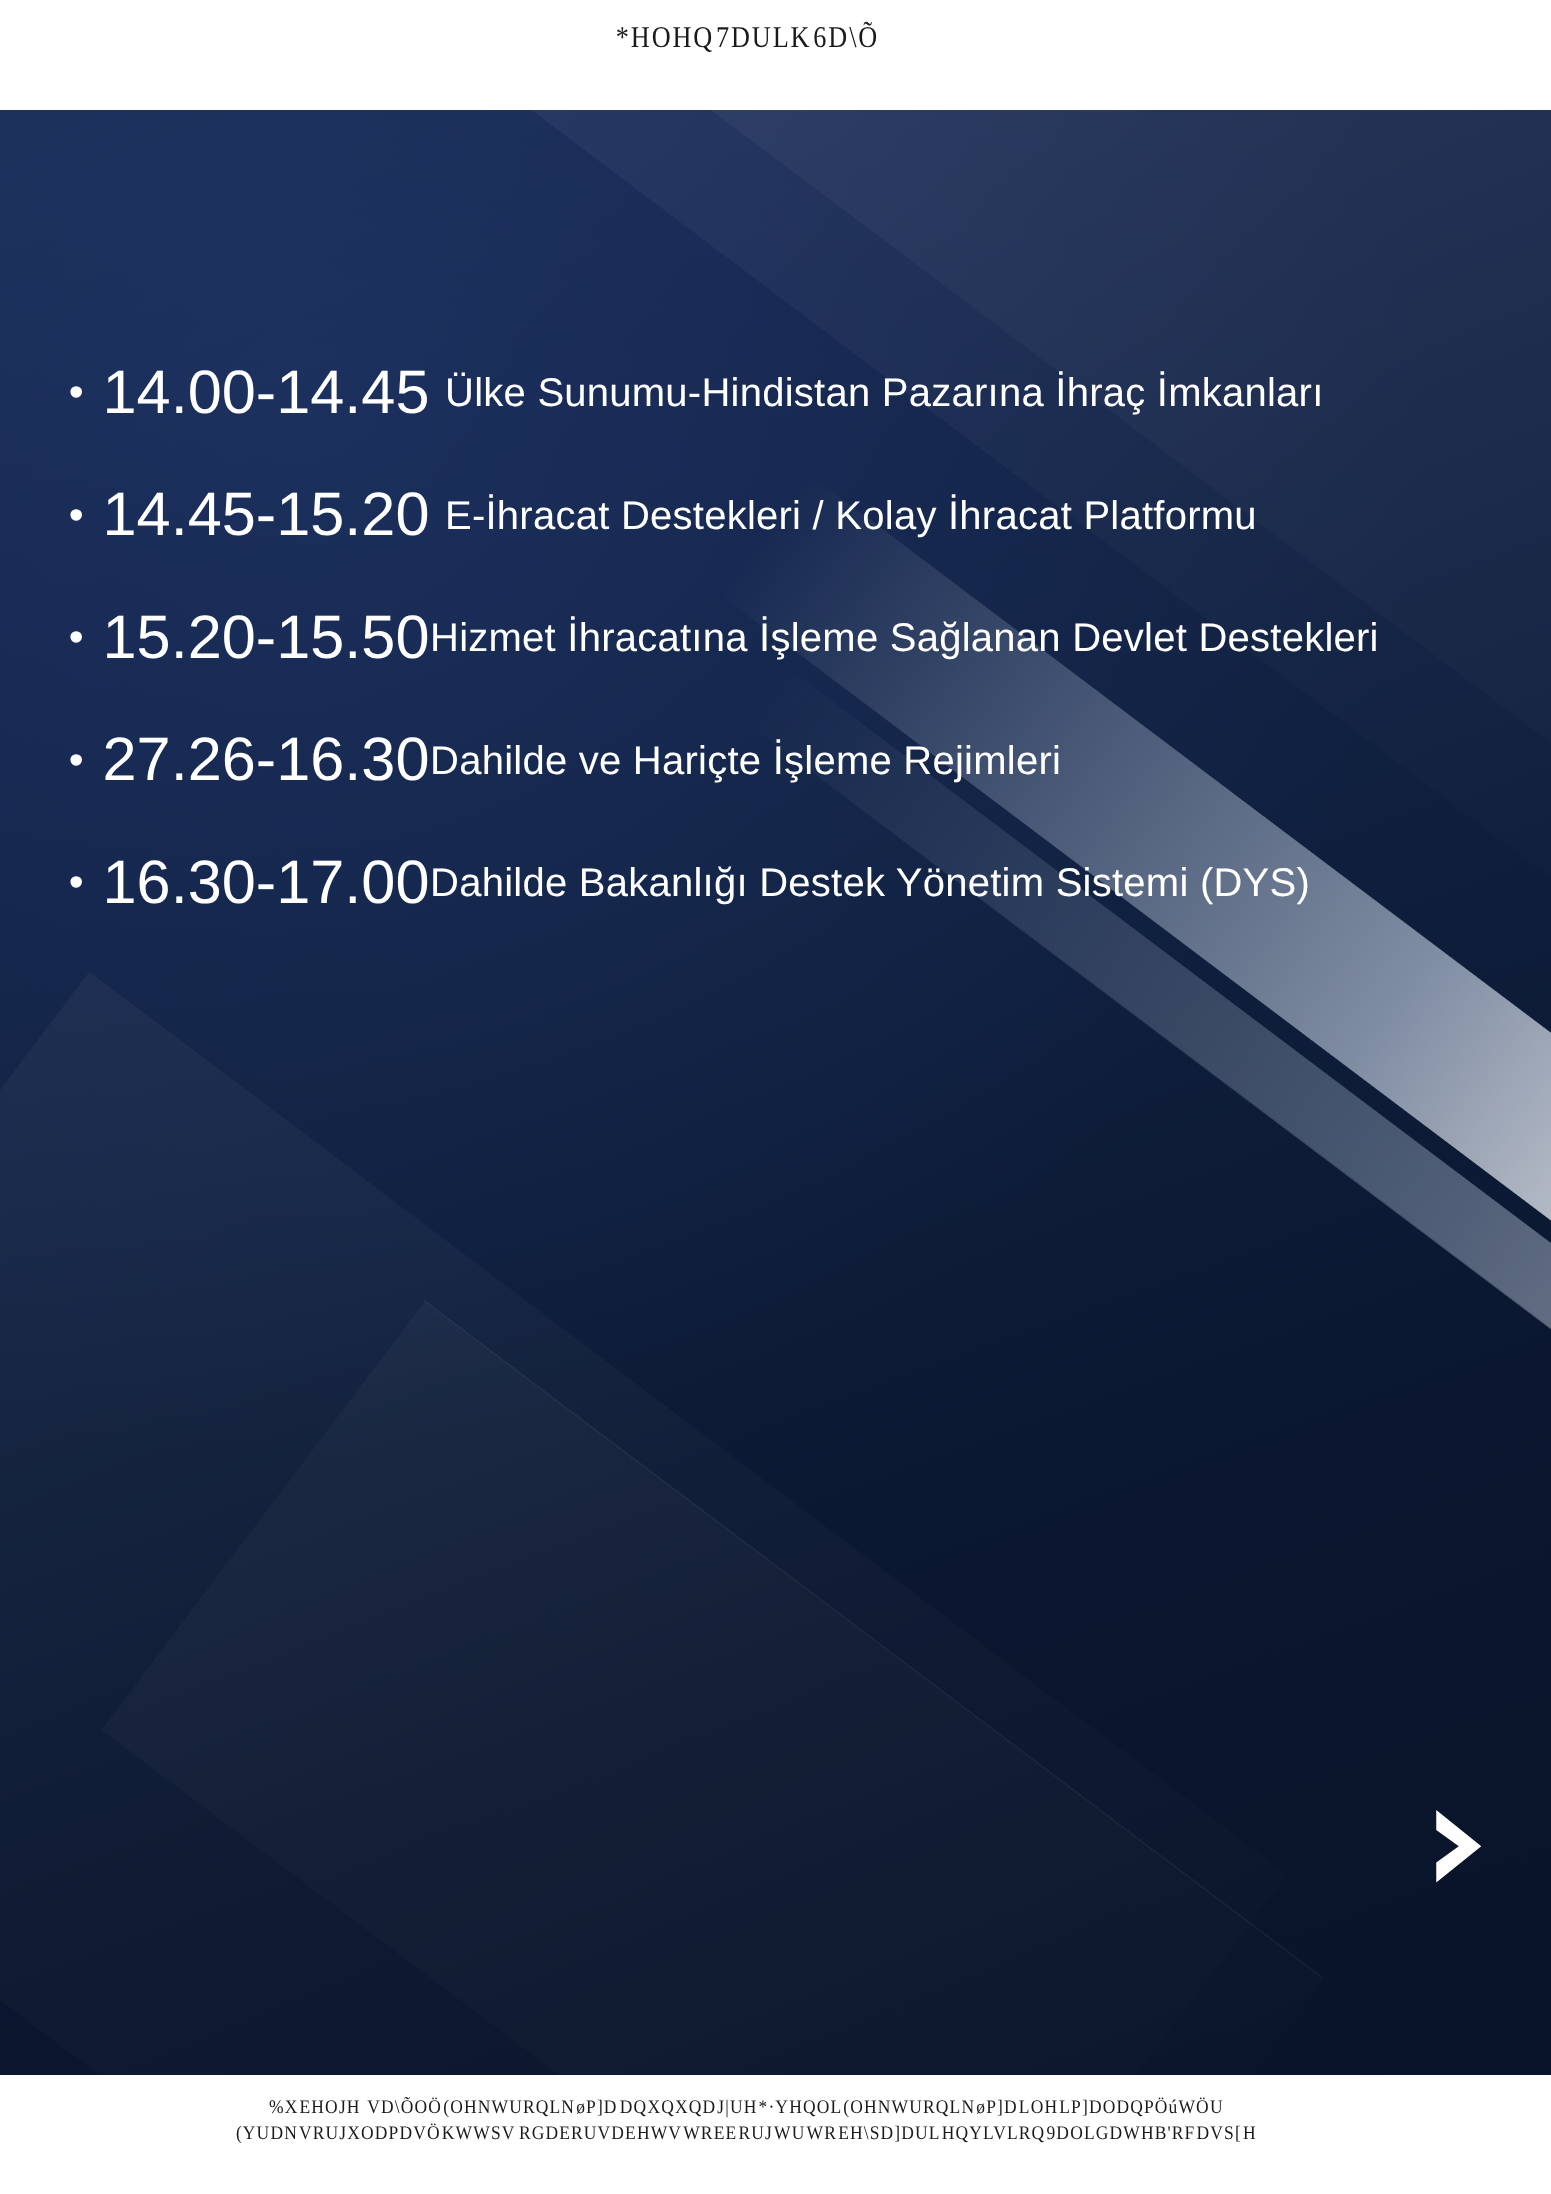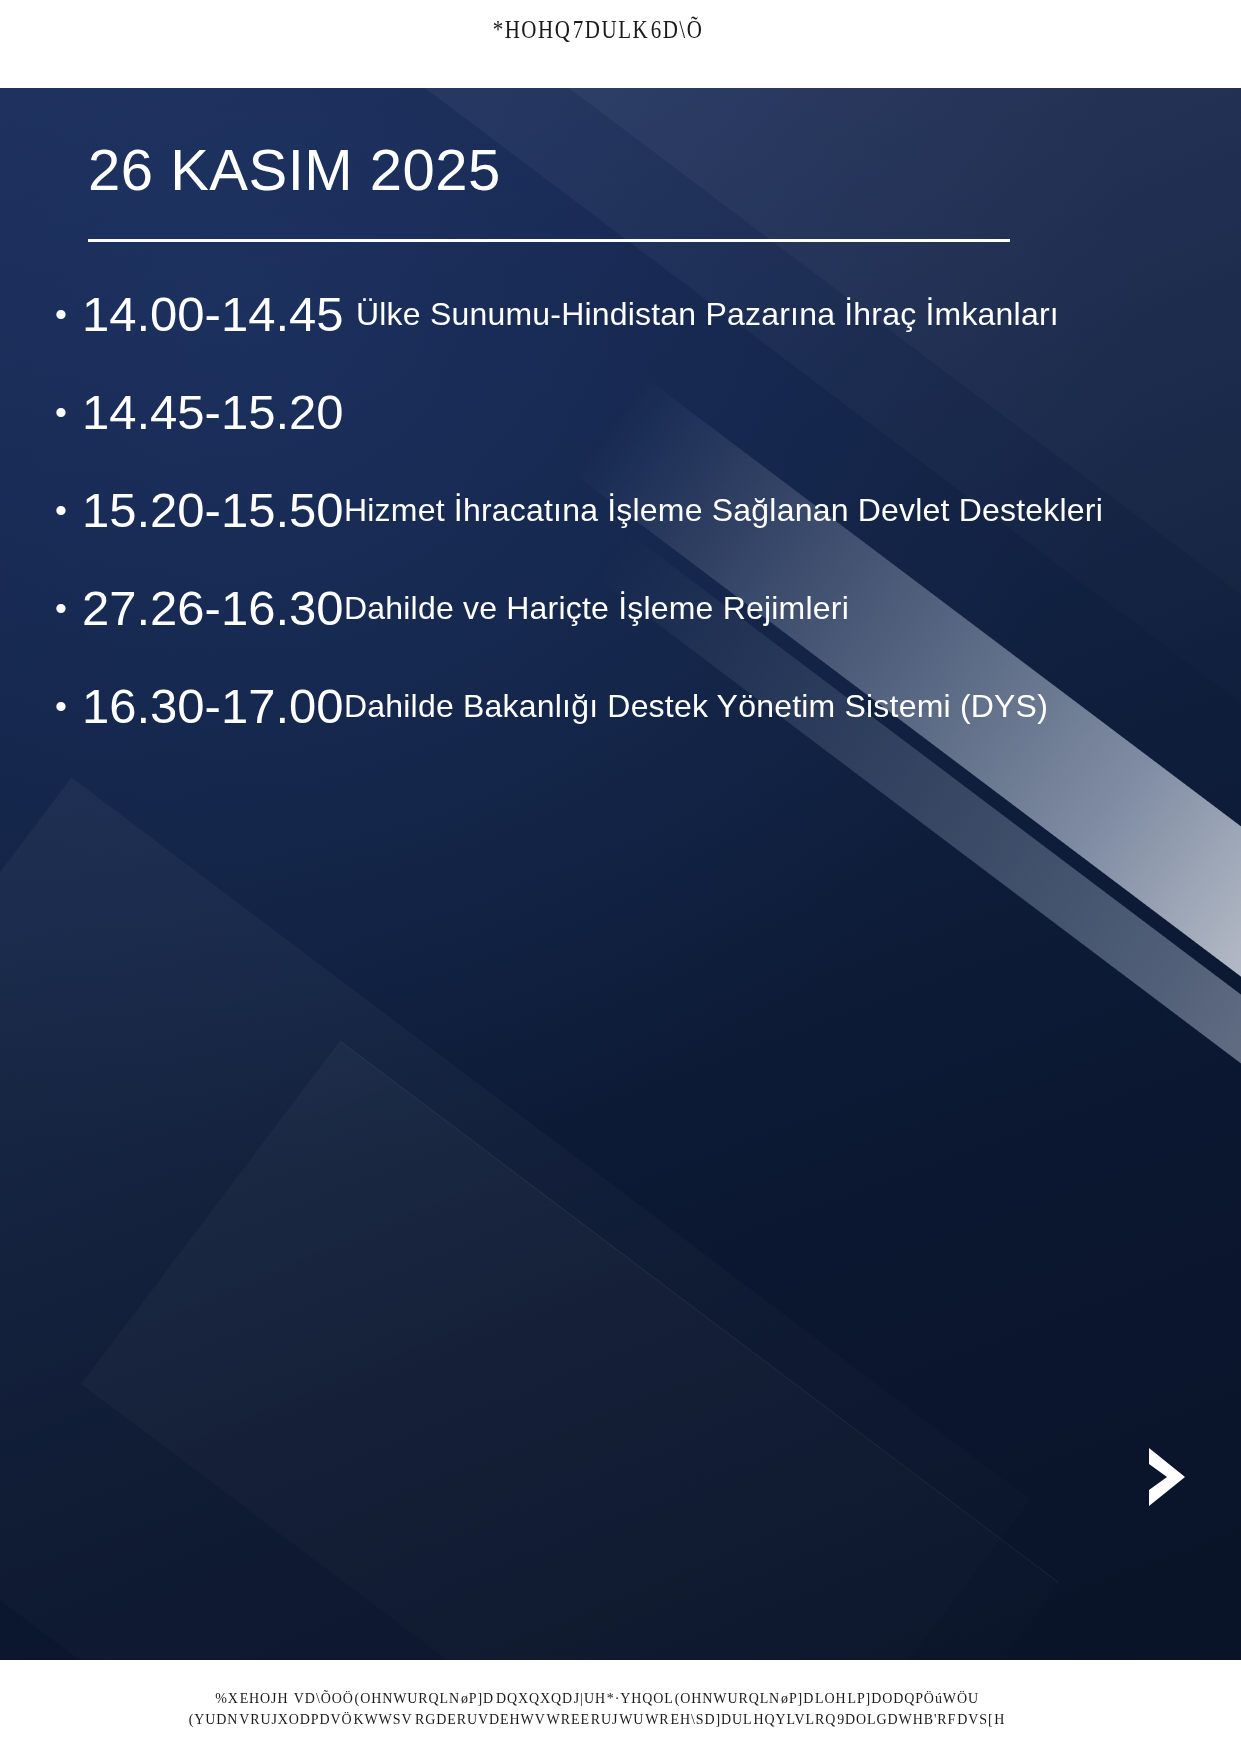--- a/index.html
+++ b/index.html
@@ -165,21 +165,21 @@
     cursor: pointer;
   }
 
   
   .footer-strip {
     position: absolute;
     left: 0; top: 1660px;
     width: 1195px;
     height: 95px;
     background: #ffffff;
-    padding-top: 28px;
+    padding-top: 16px;
   }
   .footer-line {
     text-align: center;
     font-family: "Liberation Serif", serif;
     font-size: 14px;
     letter-spacing: 0.9px;
     color: #1a1a1a;
     white-space: nowrap;
     transform: scaleY(1.1);
     line-height: 1.5;
@@ -196,36 +196,33 @@
 
   <div class="slide">
     <div class="vignette"></div>
     <div class="band band-a"></div>
     <div class="band band-b"></div>
     <div class="band band-e"></div>
     <div class="band band-f"></div>
     <div class="band band-c"></div>
     <div class="band band-d"></div>
 
-    <div class="title-wrap">
-      <div class="slide-title">26 KASIM 2025</div>
-      <div class="title-rule"></div>
-    </div>
 
     <div class="agenda">
 
       <div class="agenda-row">
         <div class="bullet">•</div>
         <div class="time">14.00-14.45</div>
         <div class="topic indent">Ülke Sunumu-Hindistan Pazarına İhraç İmkanları</div>
       </div>
 
       <div class="agenda-row">
         <div class="bullet">•</div>
         <div class="time">14.45-15.20</div>
+        <div class="topic indent">E-İhracat Destekleri / Kolay İhracat Platformu</div>
       </div>
 
       <div class="agenda-row">
         <div class="bullet">•</div>
         <div class="time">15.20-15.50</div>
         <div class="topic">Hizmet İhracatına İşleme Sağlanan Devlet Destekleri</div>
       </div>
 
       <div class="agenda-row">
         <div class="bullet">•</div>

